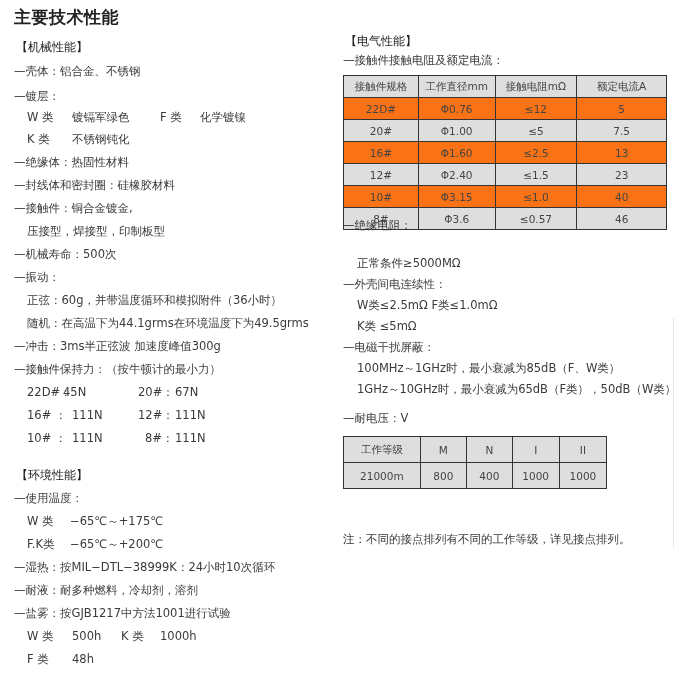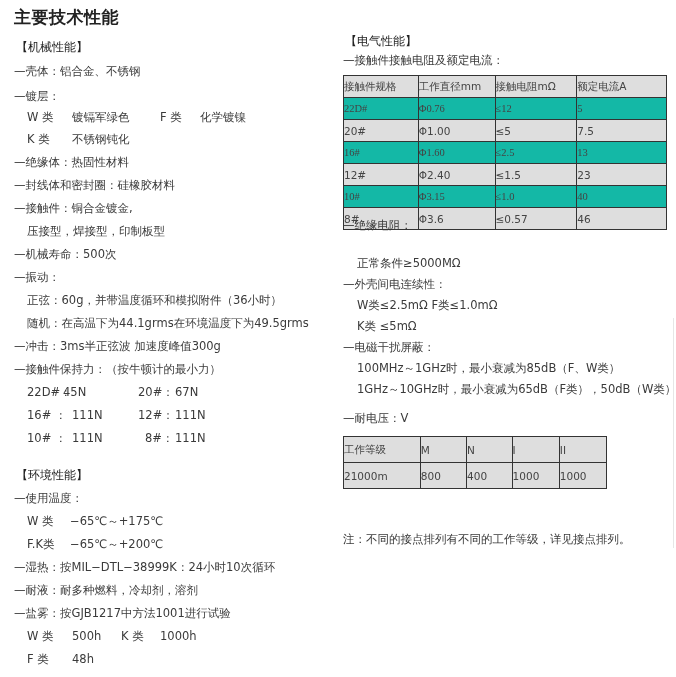--- a/index.html
+++ b/index.html
@@ -2,23 +2,23 @@
 <html><head>
 <meta charset="utf-8">
 <style>
   html, body { margin:0; padding:0; background:#ffffff; }
   body { width:676px; height:677px; position:relative; overflow:hidden;
          font-family:"DejaVu Sans","Liberation Sans",sans-serif; color:#333333; }
   .title { position:absolute; left:14px; top:6px; font-size:17px; font-weight:bold; color:#222; letter-spacing:0.5px; }
   .line { position:absolute; font-size:11.5px; color:#3a3a3a; white-space:nowrap; line-height:14px; }
   .sec { font-size:12px; color:#222; }
   table.spec { position:absolute; border-collapse:collapse; font-size:10.5px; color:#444; }
-  table.spec td { border:1px solid #333; padding:0; height:21px; }
+  table.spec td { border:1px solid #333; text-align:center; padding:0; height:21px; }
   table.spec tr.gray td { background:#dedede; }
-  table.spec tr.white td { background:#14b8a6;font-family:Liberation Serif, serif; }
+  table.spec tr.white td { background:#f97316; }
   .edge { position:absolute; left:673px; top:318px; width:1px; height:230px; background:#e6e6e6; }
 </style>
 </head>
 <body>
 
 <div class="title">主要技术性能</div>
 
 <div class="line sec" style="left:16px;top:40px;">【机械性能】</div>
 <div class="line" style="left:14px;top:64px;">—壳体：铝合金、不锈钢</div>
 <div class="line" style="left:14px;top:89px;">—镀层：</div>

